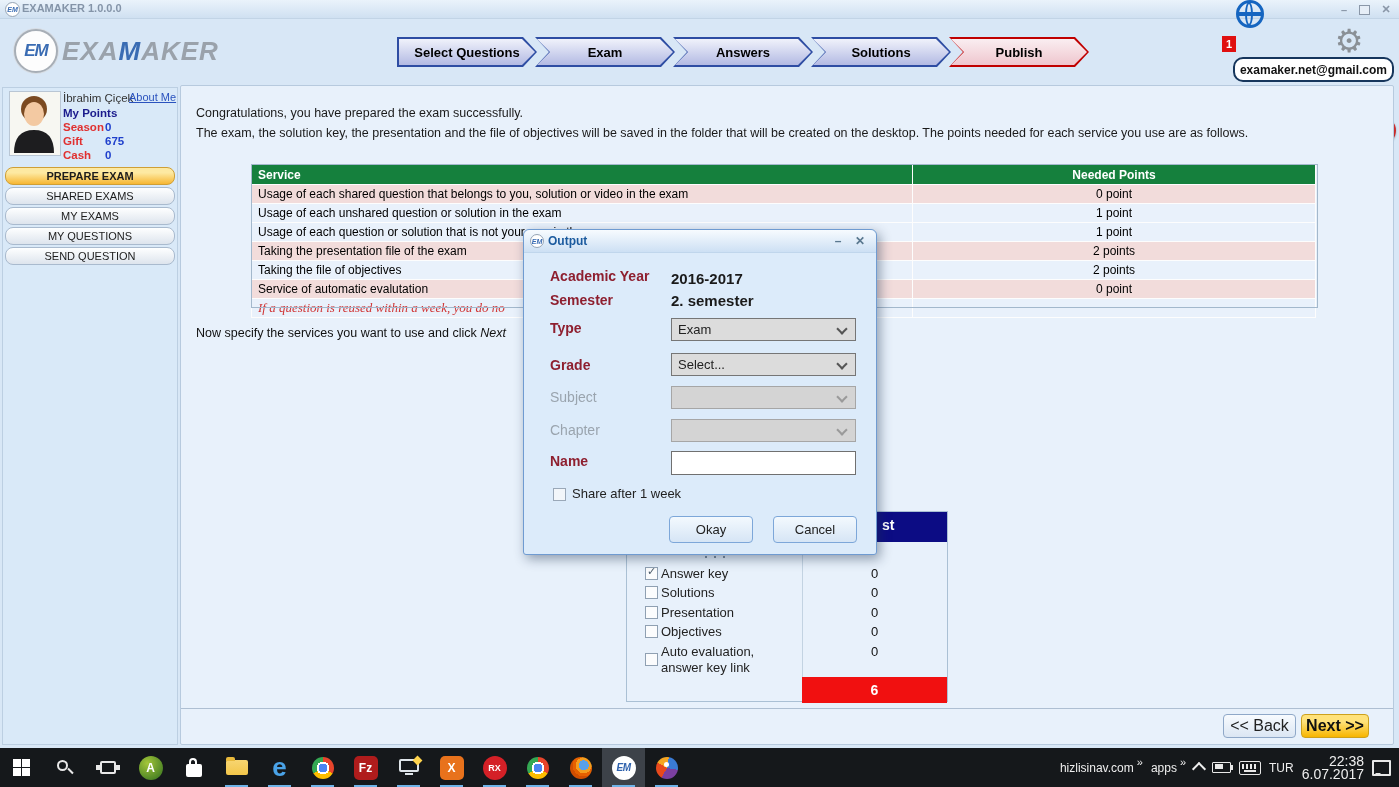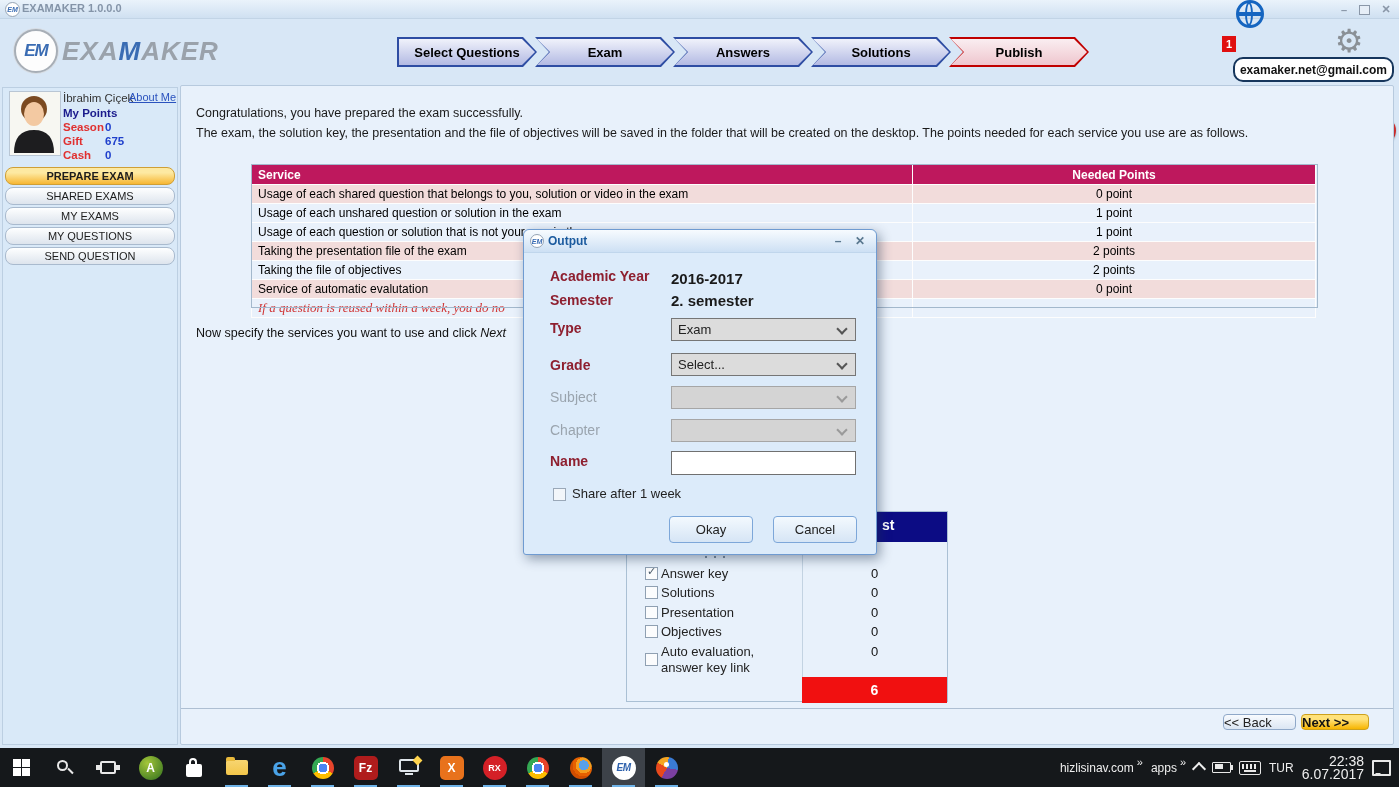--- a/index.html
+++ b/index.html
@@ -61,21 +61,21 @@
   .side-btn{left:2px;width:170px;height:18px;border-radius:8px;background:linear-gradient(#feffff,#dde4ed);border:1px solid #a9bace;
     display:flex;align-items:center;justify-content:center;font-size:11px;color:#1c1c1c;box-sizing:border-box;}
   .side-btn.active{background:linear-gradient(#fde9a2 30%,#f7b733);border:1px solid #cf9f36;font-weight:bold;}
 
   
   #content{left:180px;top:85px;width:1214px;height:660px;background:#e8f1fb;border:1px solid #b7cade;box-sizing:border-box;border-radius:2px;}
   .congrats{left:15px;font-size:12.5px;color:#1a1a1a;}
 
   #svc-table{left:70px;top:78px;width:1065px;border-collapse:collapse;font-size:12px;}
   #svc-table td{height:16px;padding:1px 6px;border:1.5px solid #fdfdfd;}
-  #svc-table .hrow td{background:#be185d;color:#fff;font-weight:bold;height:17px;}
+  #svc-table .hrow td{background:#15803d;color:#fff;font-weight:bold;height:17px;}
   #svc-table .c-serv{width:648px;}
   #svc-table .c-pts{text-align:center;}
   tr.pink td{background:#f2dcdb;}
   tr.blue td{background:#e9f1fb;}
   tr.note td{background:#e9f1fb;font-family:"Liberation Serif",serif;font-style:italic;color:#d03535;font-size:13px;}
   #table-wrap{left:70px;top:78px;width:1065px;height:142px;border:1px solid #a3b8cc;pointer-events:none;}
 
   #instruction{left:15px;top:240px;font-size:12.5px;color:#111;}
 
   
@@ -86,21 +86,21 @@
   .svc-row{position:absolute;left:0;width:322px;height:19px;}
   .svc-row .cb{position:absolute;left:18px;top:2px;width:13px;height:13px;background:#fbfcfd;border:1px solid #8fa0b2;box-sizing:border-box;}
   .svc-row.checked .cb:after{content:"✓";position:absolute;left:1px;top:-3px;font-size:11px;color:#4a5a6a;}
   .svc-row .sl{position:absolute;left:34px;top:1px;font-size:13px;color:#222;white-space:pre-line;line-height:16px;}
   .svc-row .sv{position:absolute;left:175px;top:1px;width:145px;text-align:center;font-size:13px;color:#111;}
   #svc-total{position:absolute;left:175px;top:165px;width:145px;height:26px;background:#f11010;color:#fff;font-weight:bold;font-size:14px;display:flex;align-items:center;justify-content:center;}
   #clip-remnant{position:absolute;left:78px;top:44px;width:30px;height:3px;}
   #clip-remnant i{position:absolute;top:0;width:2px;height:2px;background:#5a6a7a;border-radius:50%;}
 
   #footer-line{left:0px;top:622px;width:1212px;height:1px;background:#aebfd2;}
-  .foot-btn{top:628px;height:16px;border-radius:4px;font-size:13px;display:flex;align-items:center;justify-content:flex-start;box-sizing:border-box;}
+  .foot-btn{top:628px;height:24px;border-radius:4px;font-size:16px;display:flex;align-items:center;justify-content:center;box-sizing:border-box;}
   #back-btn{left:1042px;width:73px;background:linear-gradient(#f8fbfe,#dbe6f3);border:1px solid #8fa8c8;color:#222;}
   #next-btn{left:1120px;width:68px;background:linear-gradient(#ffe27a 30%,#f7b500);border:1px solid #cda11d;color:#111;font-weight:bold;}
 
   
   #dialog{left:523px;top:229px;width:354px;height:326px;background:#dcebfa;border:1px solid #6f9bd1;border-radius:6px 6px 3px 3px;
     box-shadow:3px 4px 12px rgba(30,50,80,.45);box-sizing:border-box;z-index:50;}
   #dlg-title{position:absolute;left:0;top:0;right:0;height:22px;background:linear-gradient(#f7fbff,#cde0f4);border-radius:6px 6px 0 0;border-bottom:1px solid #c0d6ec;}
   #dlg-title .t{position:absolute;left:24px;top:4px;font-size:12px;font-weight:bold;color:#1b5a9e;}
   #dlg-emicon{position:absolute;left:6px;top:4px;width:14px;height:14px;border-radius:50%;background:#fff;border:1px solid #96a4b4;
     font-size:7px;font-weight:bold;font-style:italic;color:#3a6cb3;display:flex;align-items:center;justify-content:center;box-sizing:border-box;}

